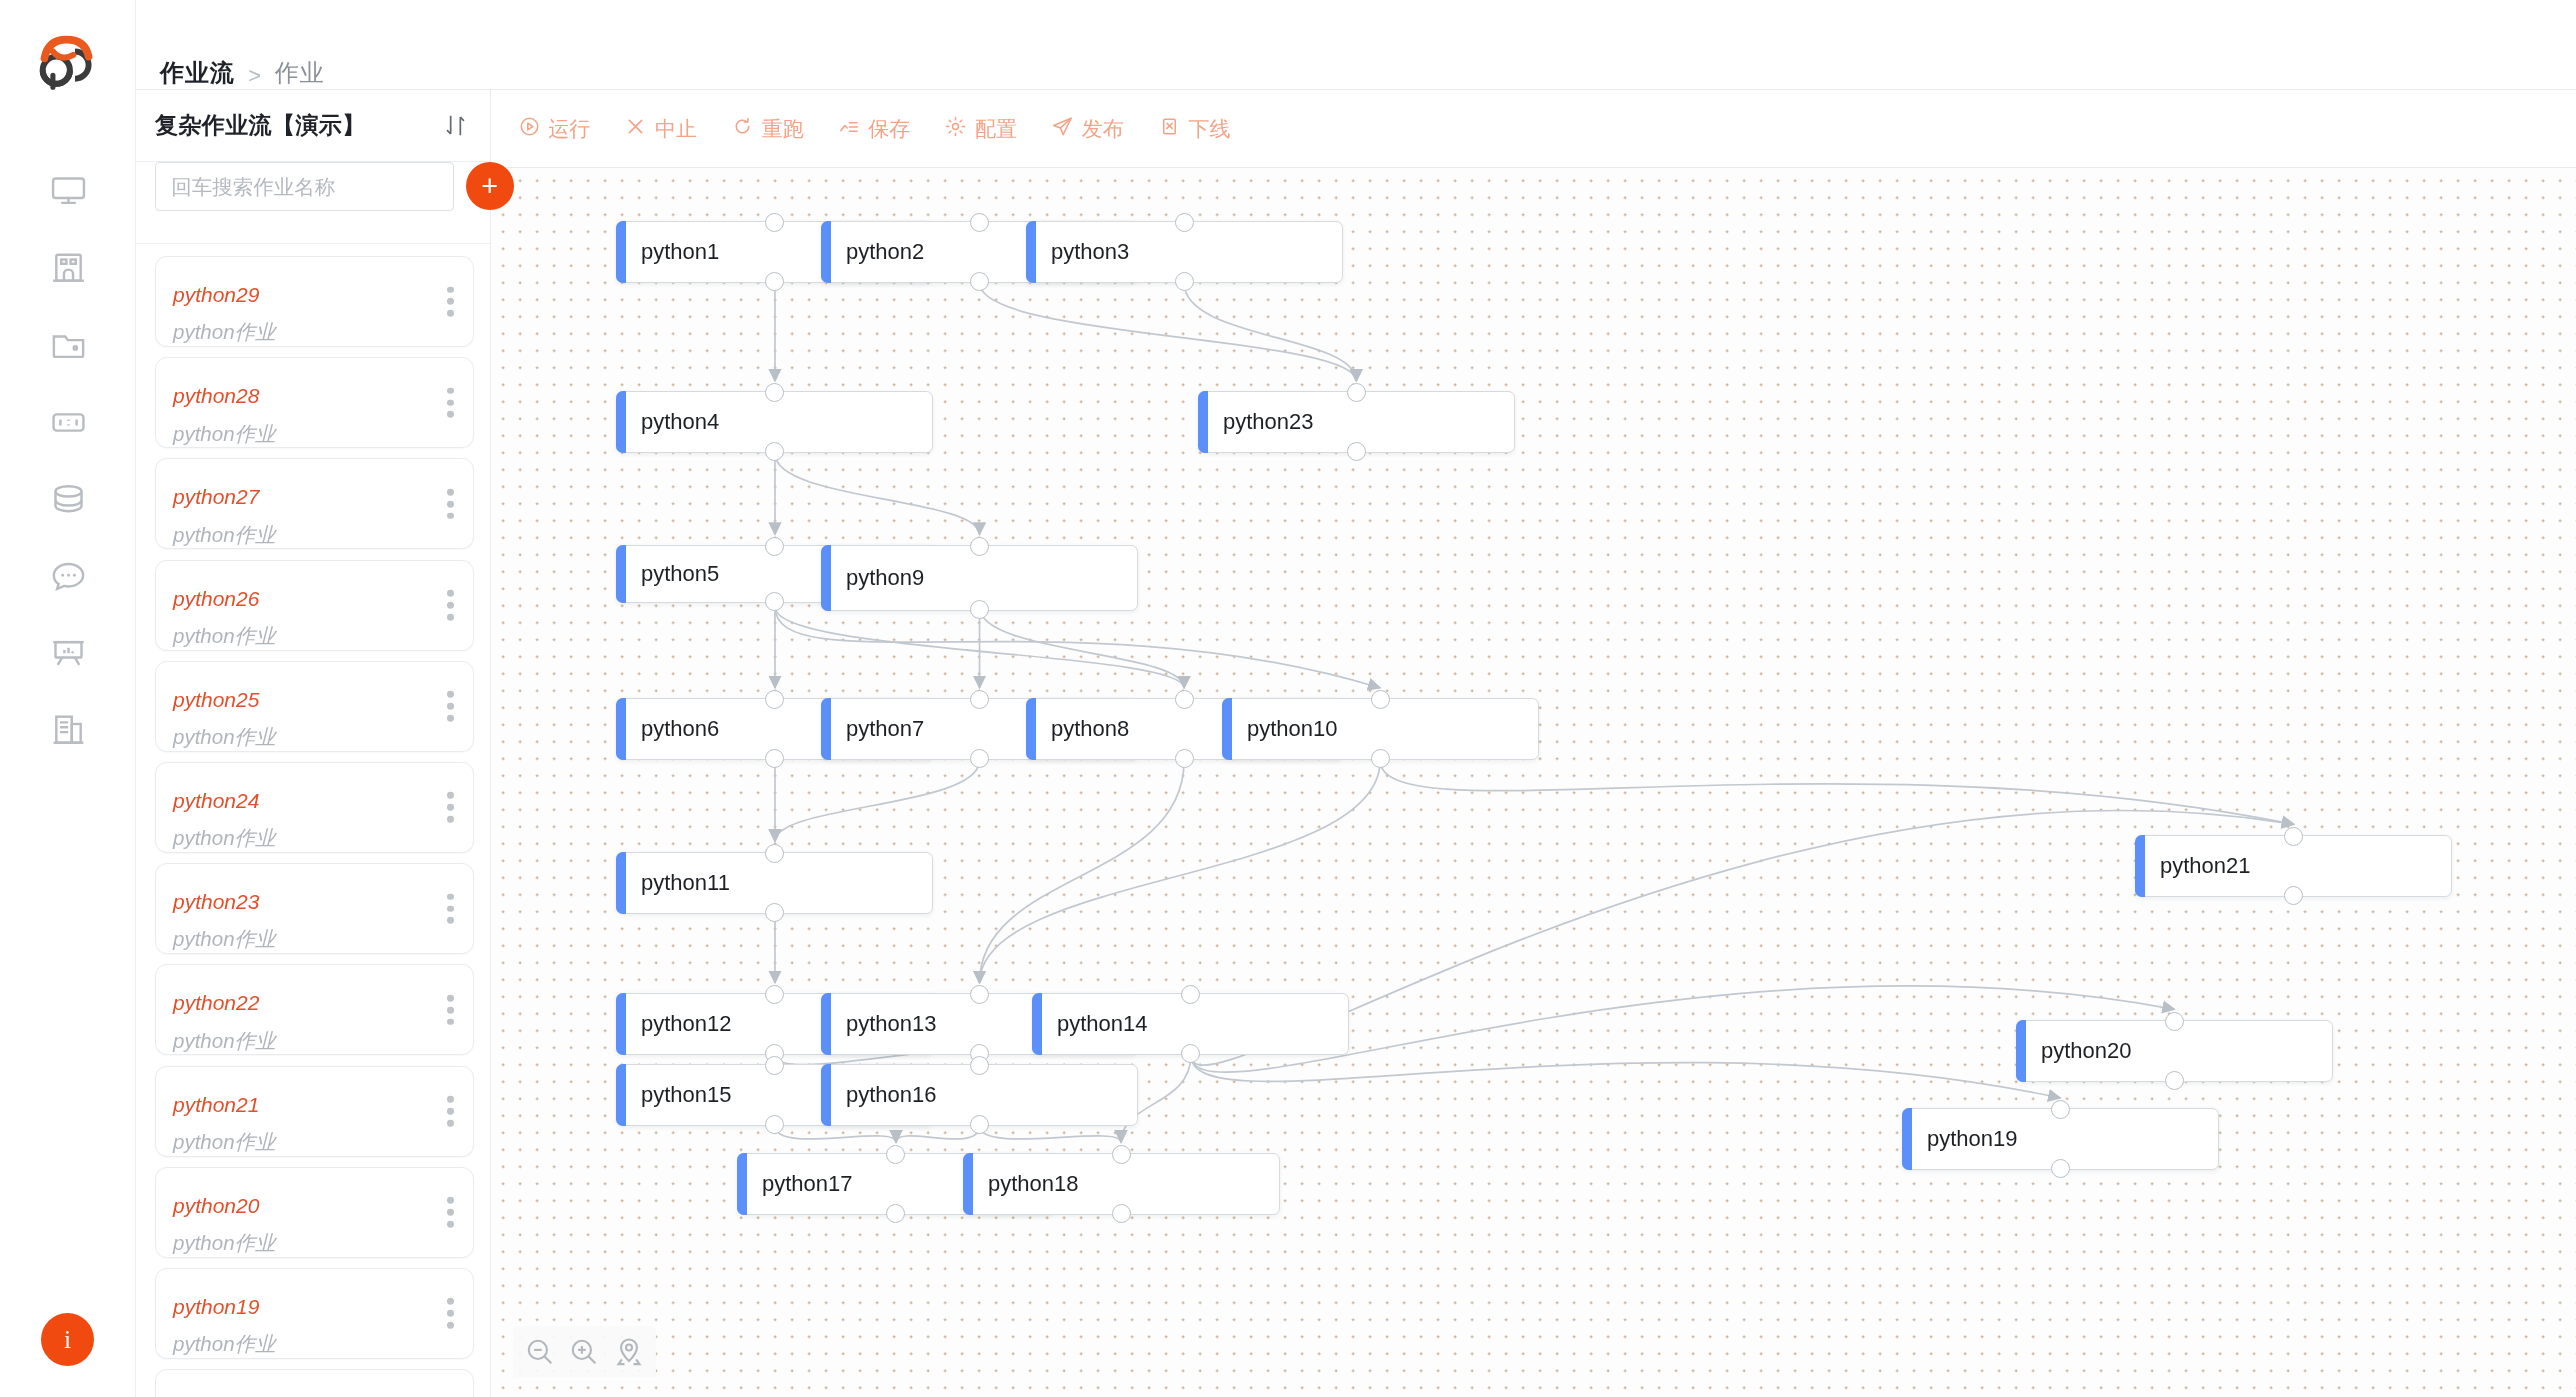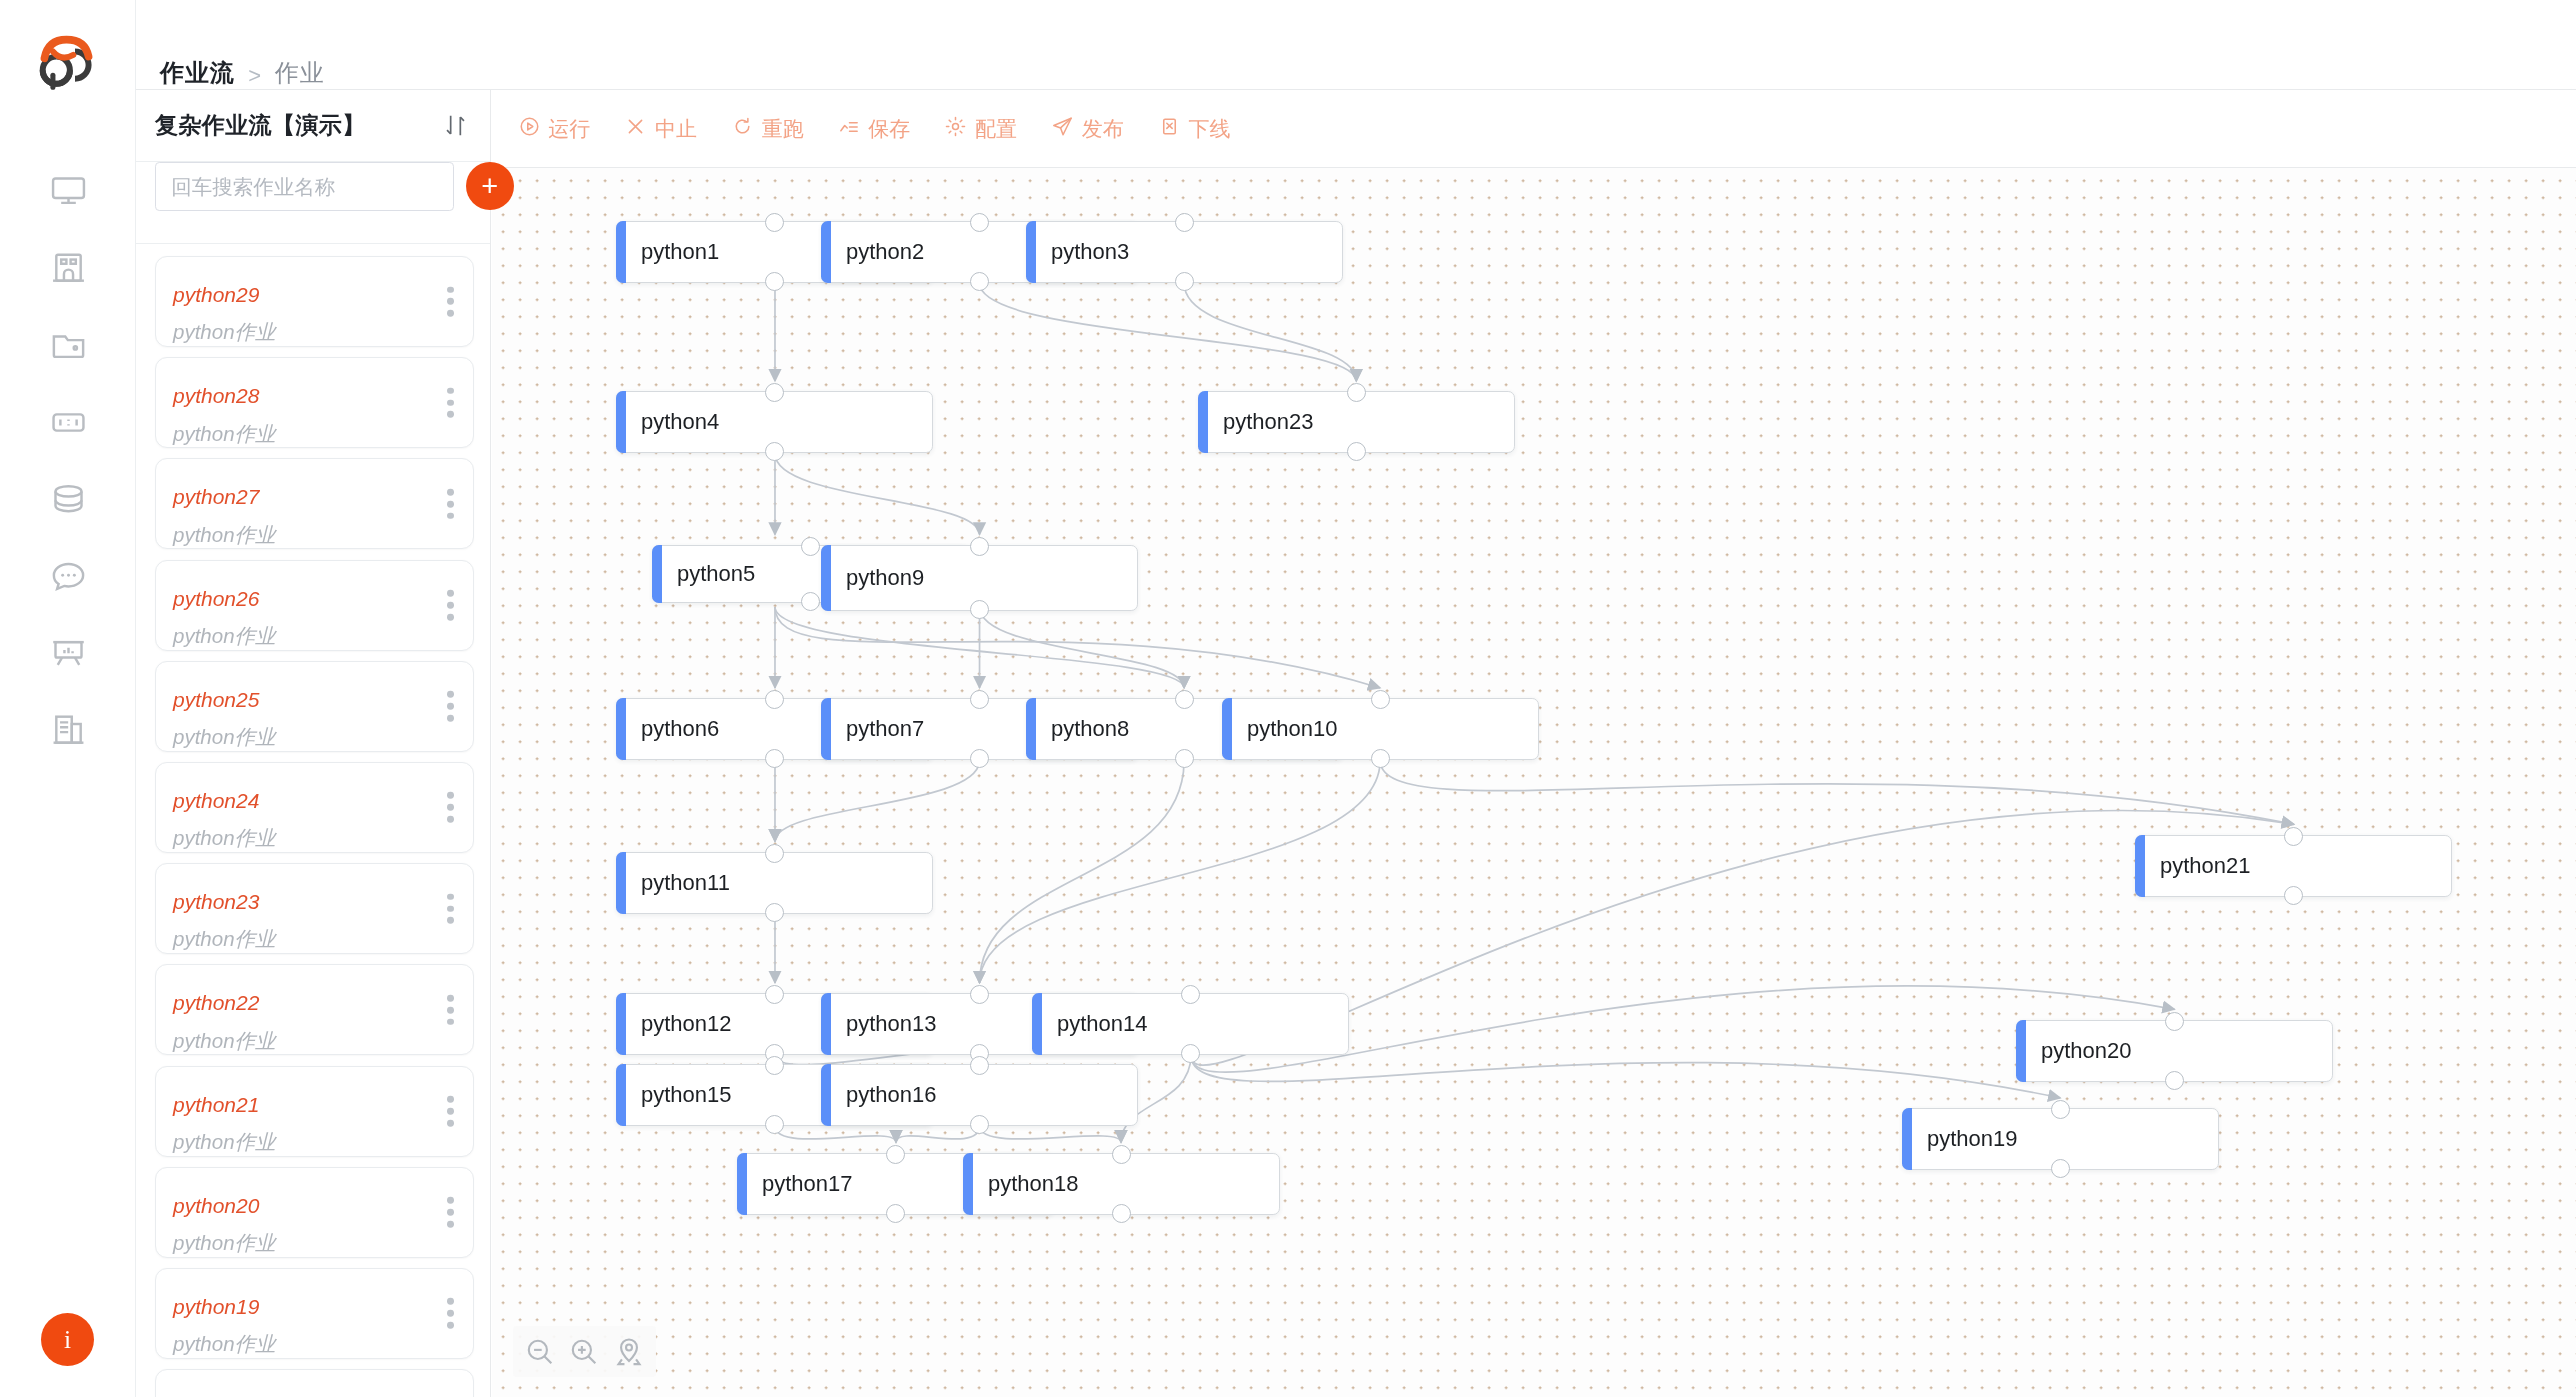--- a/index.html
+++ b/index.html
@@ -481,21 +481,21 @@
           <div class="nlabel">python4</div>
           <div class="port top"></div>
           <div class="port bot"></div>
         </div>
         <div class="node" style="left: 706px; top: 223px; width: 317px; height: 62px;">
           <div class="accent"></div>
           <div class="nlabel">python23</div>
           <div class="port top"></div>
           <div class="port bot"></div>
         </div>
-        <div class="node" style="left: 124px; top: 377px; width: 317px; height: 58px; margin-left: 36px;">
+        <div class="node" style="left: 124px; top: 377px; width: 317px; height: 58px;">
           <div class="accent"></div>
           <div class="nlabel">python5</div>
           <div class="port top"></div>
           <div class="port bot"></div>
         </div>
         <div class="node" style="left: 329px; top: 377px; width: 317px; height: 66px;">
           <div class="accent"></div>
           <div class="nlabel">python9</div>
           <div class="port top"></div>
           <div class="port bot"></div>

